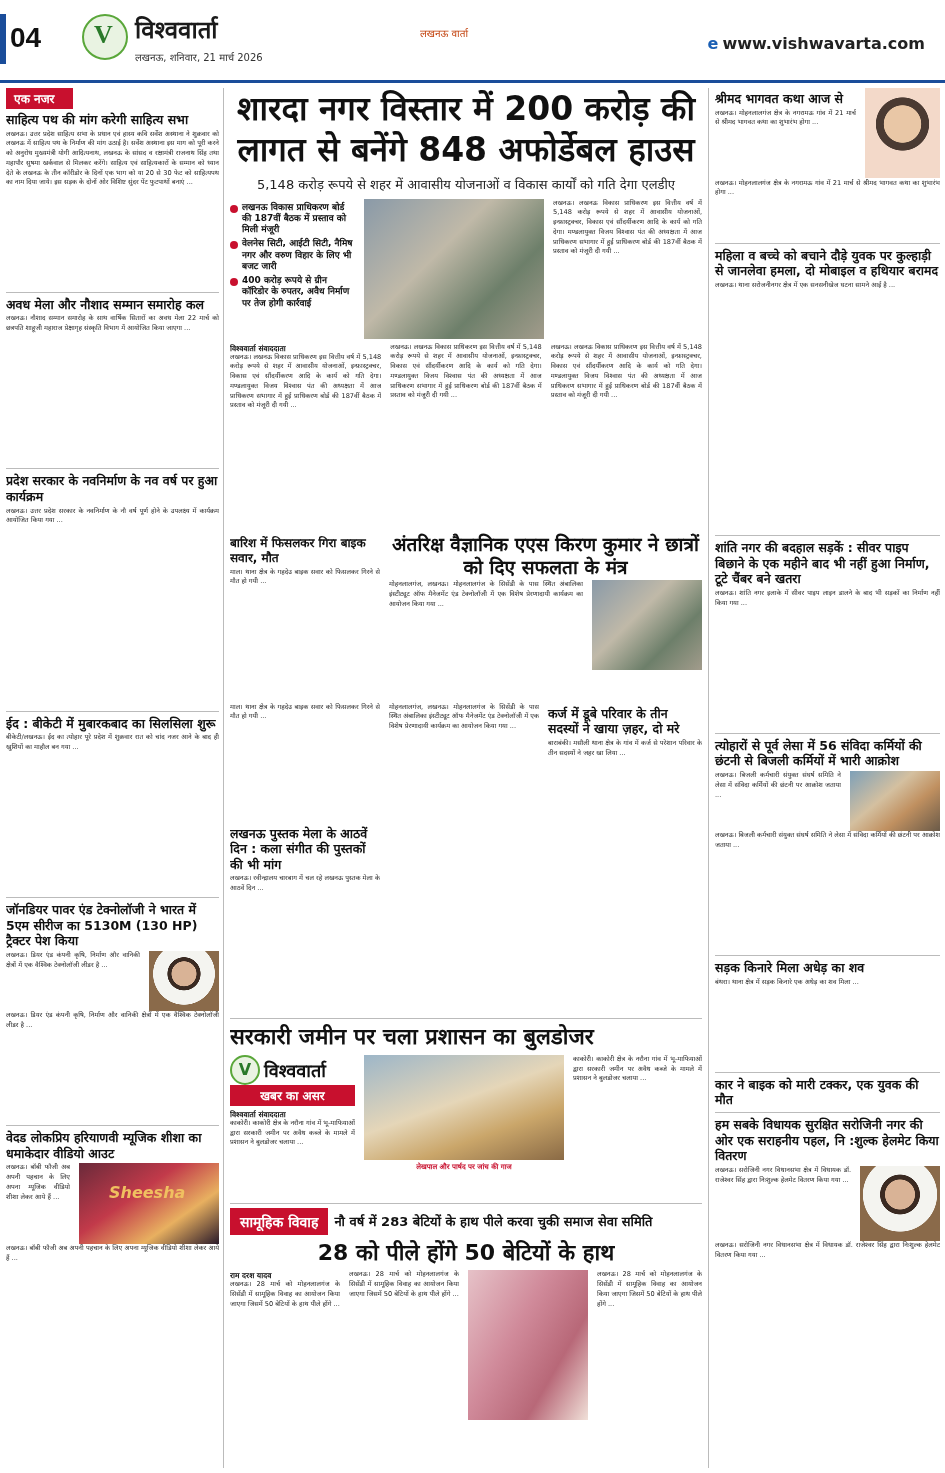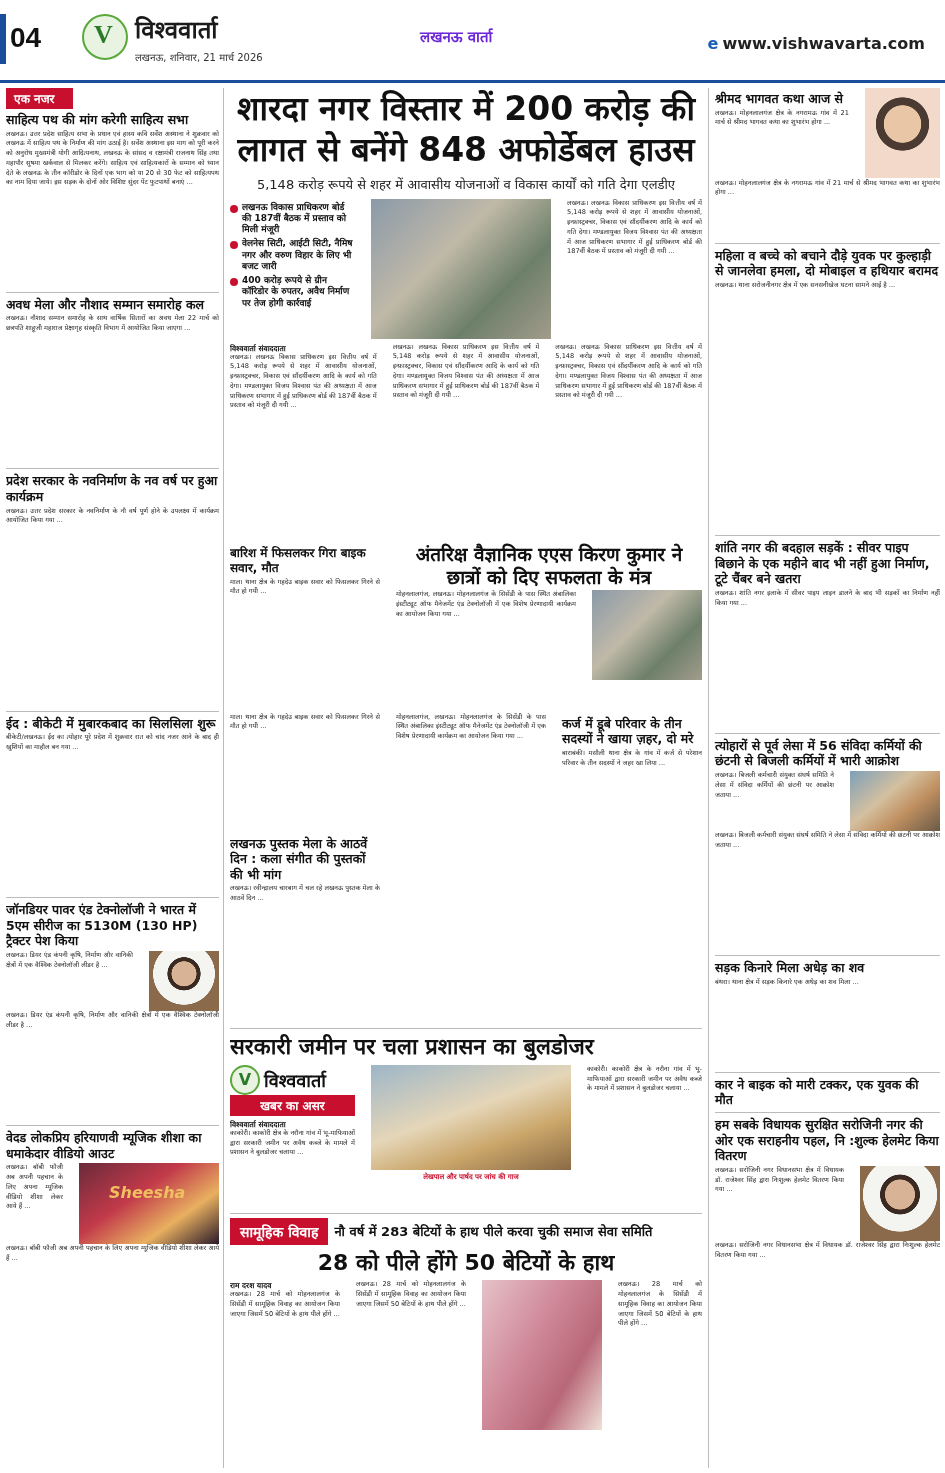--- a/index.html
+++ b/index.html
@@ -4,21 +4,21 @@
 <style>
 *{box-sizing:border-box;margin:0;padding:0}
 body{width:945px;height:1473px;background:#fff;font-family:"DejaVu Sans","Liberation Sans",sans-serif;color:#111;overflow:hidden;position:relative}
 .masthead{position:absolute;left:0;top:0;width:945px;height:82px;background:#fff}
 .pgnum{position:absolute;left:10px;top:22px;font-size:28px;font-weight:bold;color:#111;font-family:"Liberation Sans",sans-serif}
 .pgbar{position:absolute;left:0;top:14px;width:6px;height:50px;background:#1a4d9a}
 .logo{position:absolute;left:82px;top:14px;width:46px;height:46px;border-radius:50%;background:#e9f3e2;border:2px solid #5aa73a}
 .logo span{position:absolute;left:10px;top:4px;font-size:26px;font-weight:bold;color:#2a7a2a;font-family:"Liberation Serif",serif}
 .brand{position:absolute;left:135px;top:12px;font-size:24px;font-weight:bold;color:#1a1a1a}
 .dateline{position:absolute;left:135px;top:50px;font-size:10px;color:#333}
-.section{position:absolute;left:420px;top:26px;font-size:15px;font-weight:bold;color:#6d28d9}
+.section{position:absolute;left:420px;top:26px;font-size:10px;font-weight:normal;color:#c2410c}
 .web{position:absolute;right:20px;top:34px;font-size:16px;font-weight:bold;color:#222}
 .web .ie{color:#1a5fb4;margin-right:4px}
 .mline{position:absolute;left:0;top:80px;width:945px;height:3px;background:#1a4d9a}
 .col{position:absolute;top:88px;overflow:hidden}
 .colL{left:6px;width:218px;height:1380px;border-right:1px solid #bbb;padding-right:4px}
 .colM{left:230px;width:472px;height:1380px}
 .colR{left:708px;width:232px;height:1380px;border-left:1px solid #bbb;padding-left:6px}
 .tag{display:inline-block;background:#c8102e;color:#fff;font-size:12px;font-weight:bold;padding:2px 18px 2px 8px}
 .h2{font-size:12.5px;font-weight:bold;line-height:1.25;margin:3px 0 2px;color:#111}
 .body{font-size:6.6px;line-height:1.48;color:#222;text-align:justify}
@@ -28,21 +28,21 @@
 .bul{display:flex;margin:3px 0}
 .bul .d{width:8px;height:8px;border-radius:50%;background:#c8102e;margin:3px 4px 0 0;flex:none}
 .bul .t{font-size:9px;font-weight:bold;line-height:1.25}
 .photo{background:linear-gradient(135deg,#8a9aa8,#c0b9a8 40%,#6d7f6a 70%,#a29c8c);position:relative}
 .photo2{background:linear-gradient(160deg,#9db6c8,#e5d6b8 45%,#caa66a 70%,#8a6a45)}
 .photo3{background:linear-gradient(140deg,#7ea0b8,#d4c0a0 40%,#c09060 65%,#6a5a48)}
 .photo4{background:linear-gradient(120deg,#e6c2c8,#d08a9a 40%,#b86878 70%,#f0e0d8)}
 .photo5{background:linear-gradient(145deg,#6a2a3a,#c23a4a 40%,#e8b060 70%,#2a1a2a)}
 .portrait{background:radial-gradient(circle at 50% 40%,#e9c7a6 0 28%,#4a3a32 29% 40%,#f3d9c9 41%)}
 .portrait2{background:radial-gradient(circle at 50% 38%,#d9b396 0 24%,#3a2a22 25% 32%,#f4f4f0 33% 60%,#8a6a4a 61%)}
-.cols{display:flex;gap:16px}
+.cols{display:flex;gap:9px}
 .cols>div{flex:1}
 .bigh{font-size:19px;font-weight:bold;line-height:1.25;color:#111}
 .capt{font-size:7px;color:#c8102e;font-weight:bold;text-align:center;margin-top:2px}
 .ww{display:flex;align-items:center;gap:4px}
 .ww .lg{width:30px;height:30px;border-radius:50%;background:#e9f3e2;border:2px solid #5aa73a;font-size:16px;color:#2a7a2a;font-weight:bold;text-align:center;line-height:26px}
 .ww .nm{font-size:18px;font-weight:bold}
 .redbar{background:#c8102e;color:#fff;font-size:12px;font-weight:bold;text-align:center;padding:2px}
 .sambox{display:flex;align-items:center;gap:6px}
 .samtag{background:#c8102e;color:#fff;font-size:14px;font-weight:bold;padding:4px 10px}
 .samh{font-size:13px;font-weight:bold}
@@ -120,21 +120,21 @@
       <div style="font-size:7.5px;font-weight:bold">विश्ववार्ता संवाददाता</div>
       <div class="body" style="height:170px;overflow:hidden">लखनऊ। लखनऊ विकास प्राधिकरण इस वित्तीय वर्ष में 5,148 करोड़ रूपये से शहर में आवासीय योजनाओं, इन्फ्रास्ट्रक्चर, विकास एवं सौंदर्यीकरण आदि के कार्य को गति देगा। मण्डलायुक्त विजय विश्वास पंत की अध्यक्षता में आज प्राधिकरण सभागार में हुई प्राधिकरण बोर्ड की 187वीं बैठक में प्रस्ताव को मंजूरी दी गयी ...</div>
     </div>
     <div>
         <div class="body" style="height:180px;overflow:hidden">लखनऊ। लखनऊ विकास प्राधिकरण इस वित्तीय वर्ष में 5,148 करोड़ रूपये से शहर में आवासीय योजनाओं, इन्फ्रास्ट्रक्चर, विकास एवं सौंदर्यीकरण आदि के कार्य को गति देगा। मण्डलायुक्त विजय विश्वास पंत की अध्यक्षता में आज प्राधिकरण सभागार में हुई प्राधिकरण बोर्ड की 187वीं बैठक में प्रस्ताव को मंजूरी दी गयी ...</div>
       </div>
     <div>
         <div class="body" style="height:180px;overflow:hidden">लखनऊ। लखनऊ विकास प्राधिकरण इस वित्तीय वर्ष में 5,148 करोड़ रूपये से शहर में आवासीय योजनाओं, इन्फ्रास्ट्रक्चर, विकास एवं सौंदर्यीकरण आदि के कार्य को गति देगा। मण्डलायुक्त विजय विश्वास पंत की अध्यक्षता में आज प्राधिकरण सभागार में हुई प्राधिकरण बोर्ड की 187वीं बैठक में प्रस्ताव को मंजूरी दी गयी ...</div>
       </div>
   </div>
-  <div class="cols" style="margin-top:20px">
+  <div class="cols" style="margin-top:10px">
     <div style="flex:0 0 150px">
       <div class="h2" style="font-size:12px">बारिश में फिसलकर गिरा बाइक सवार, मौत</div>
       <div class="body" style="height:135px;overflow:hidden">माल। थाना क्षेत्र के गहदेउ बाइक सवार को फिसलकर गिरने से मौत हो गयी ...</div>
     </div>
     <div>
       <div class="bigh" style="text-align:center">अंतरिक्ष वैज्ञानिक एएस किरण कुमार ने छात्रों को दिए सफलता के मंत्र</div>
       <div class="cols">
         <div class="body" style="height:90px;overflow:hidden">मोहनलालगंज, लखनऊ। मोहनलालगंज के सिसेंडी के पास स्थित अंबालिका इंस्टीट्यूट ऑफ मैनेजमेंट एंड टेक्नोलॉजी में एक विशेष प्रेरणादायी कार्यक्रम का आयोजन किया गया ...</div>
         <div class="photo" style="flex:0 0 110px;height:90px"></div>
       </div>

